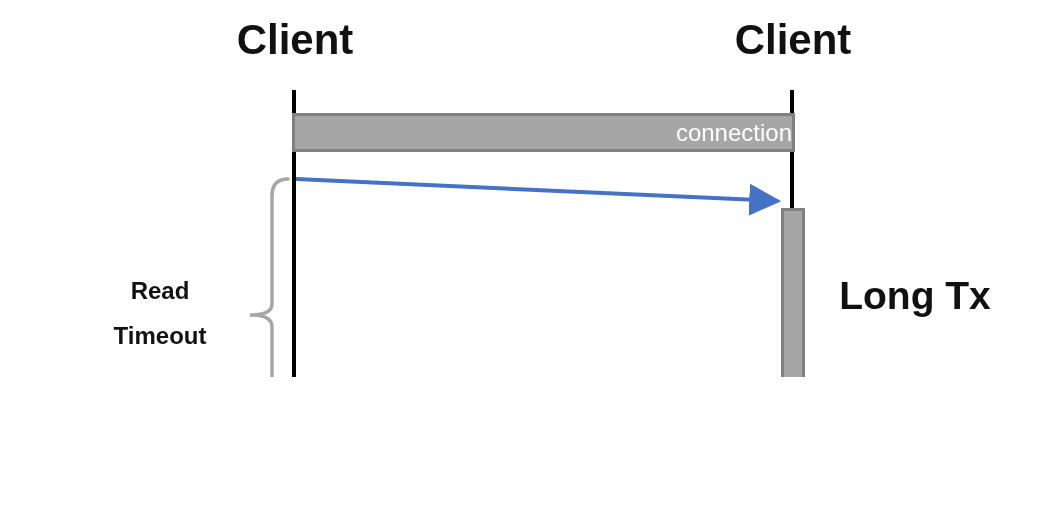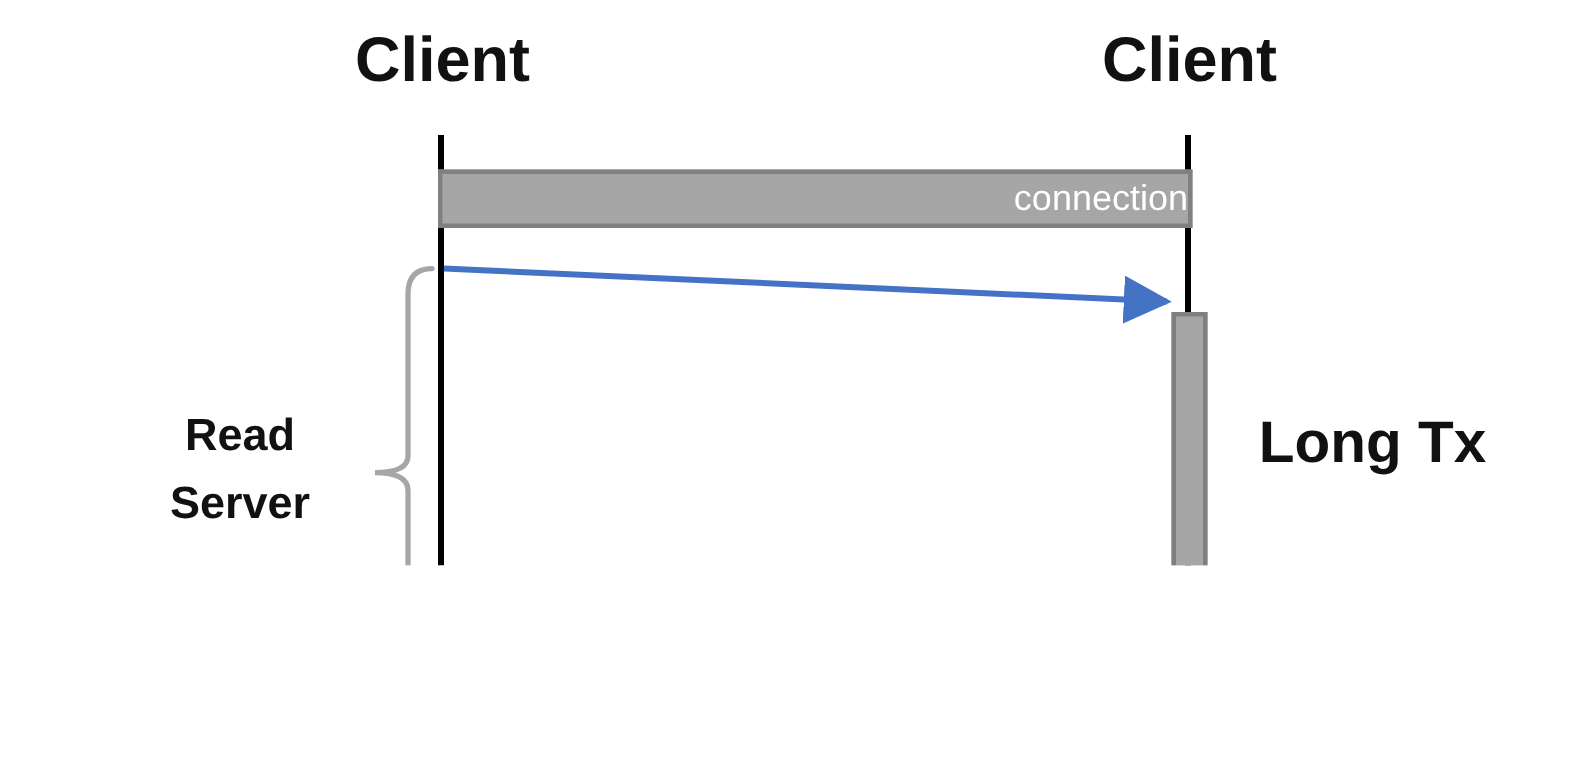--- a/index.html
+++ b/index.html
@@ -58,21 +58,21 @@
   .side-label {
     position: absolute;
     text-align: center;
     font-weight: bold;
     color: #111111;
   }
   .read-timeout-label {
     left: 58px;
     top: 268px;
     width: 204px;
-    font-size: 30px;
+    font-size: 24px;
     line-height: 45px;
   }
   .long-tx-label {
     left: 815px;
     top: 276px;
     width: 200px;
     font-size: 39px;
     line-height: 40px;
   }
   svg.overlay {
@@ -113,18 +113,18 @@
 
     <line x1="296" y1="179" x2="778" y2="201" stroke="#4472c4" stroke-width="4" marker-end="url(#arrow-blue)"></line>
 
     <line x1="791" y1="382" x2="308" y2="441" stroke="#fe1010" stroke-width="4" marker-end="url(#arrow-red)"></line>
 
     <path d="M 288 179 Q 272 179 272 196 L 272 304 Q 272 315 250 315 Q 272 315 272 327 L 272 427 Q 272 444 288 444" fill="none" stroke="#a6a6a6" stroke-width="3.5" stroke-linecap="round"></path>
   </svg>
 
   <div class="side-label read-timeout-label">
     <div>Read</div>
-    <div>Server</div>
+    <div>Timeout</div>
   </div>
 
   <div class="side-label long-tx-label">Long Tx</div>
 
 </div>
 
 </body></html>

